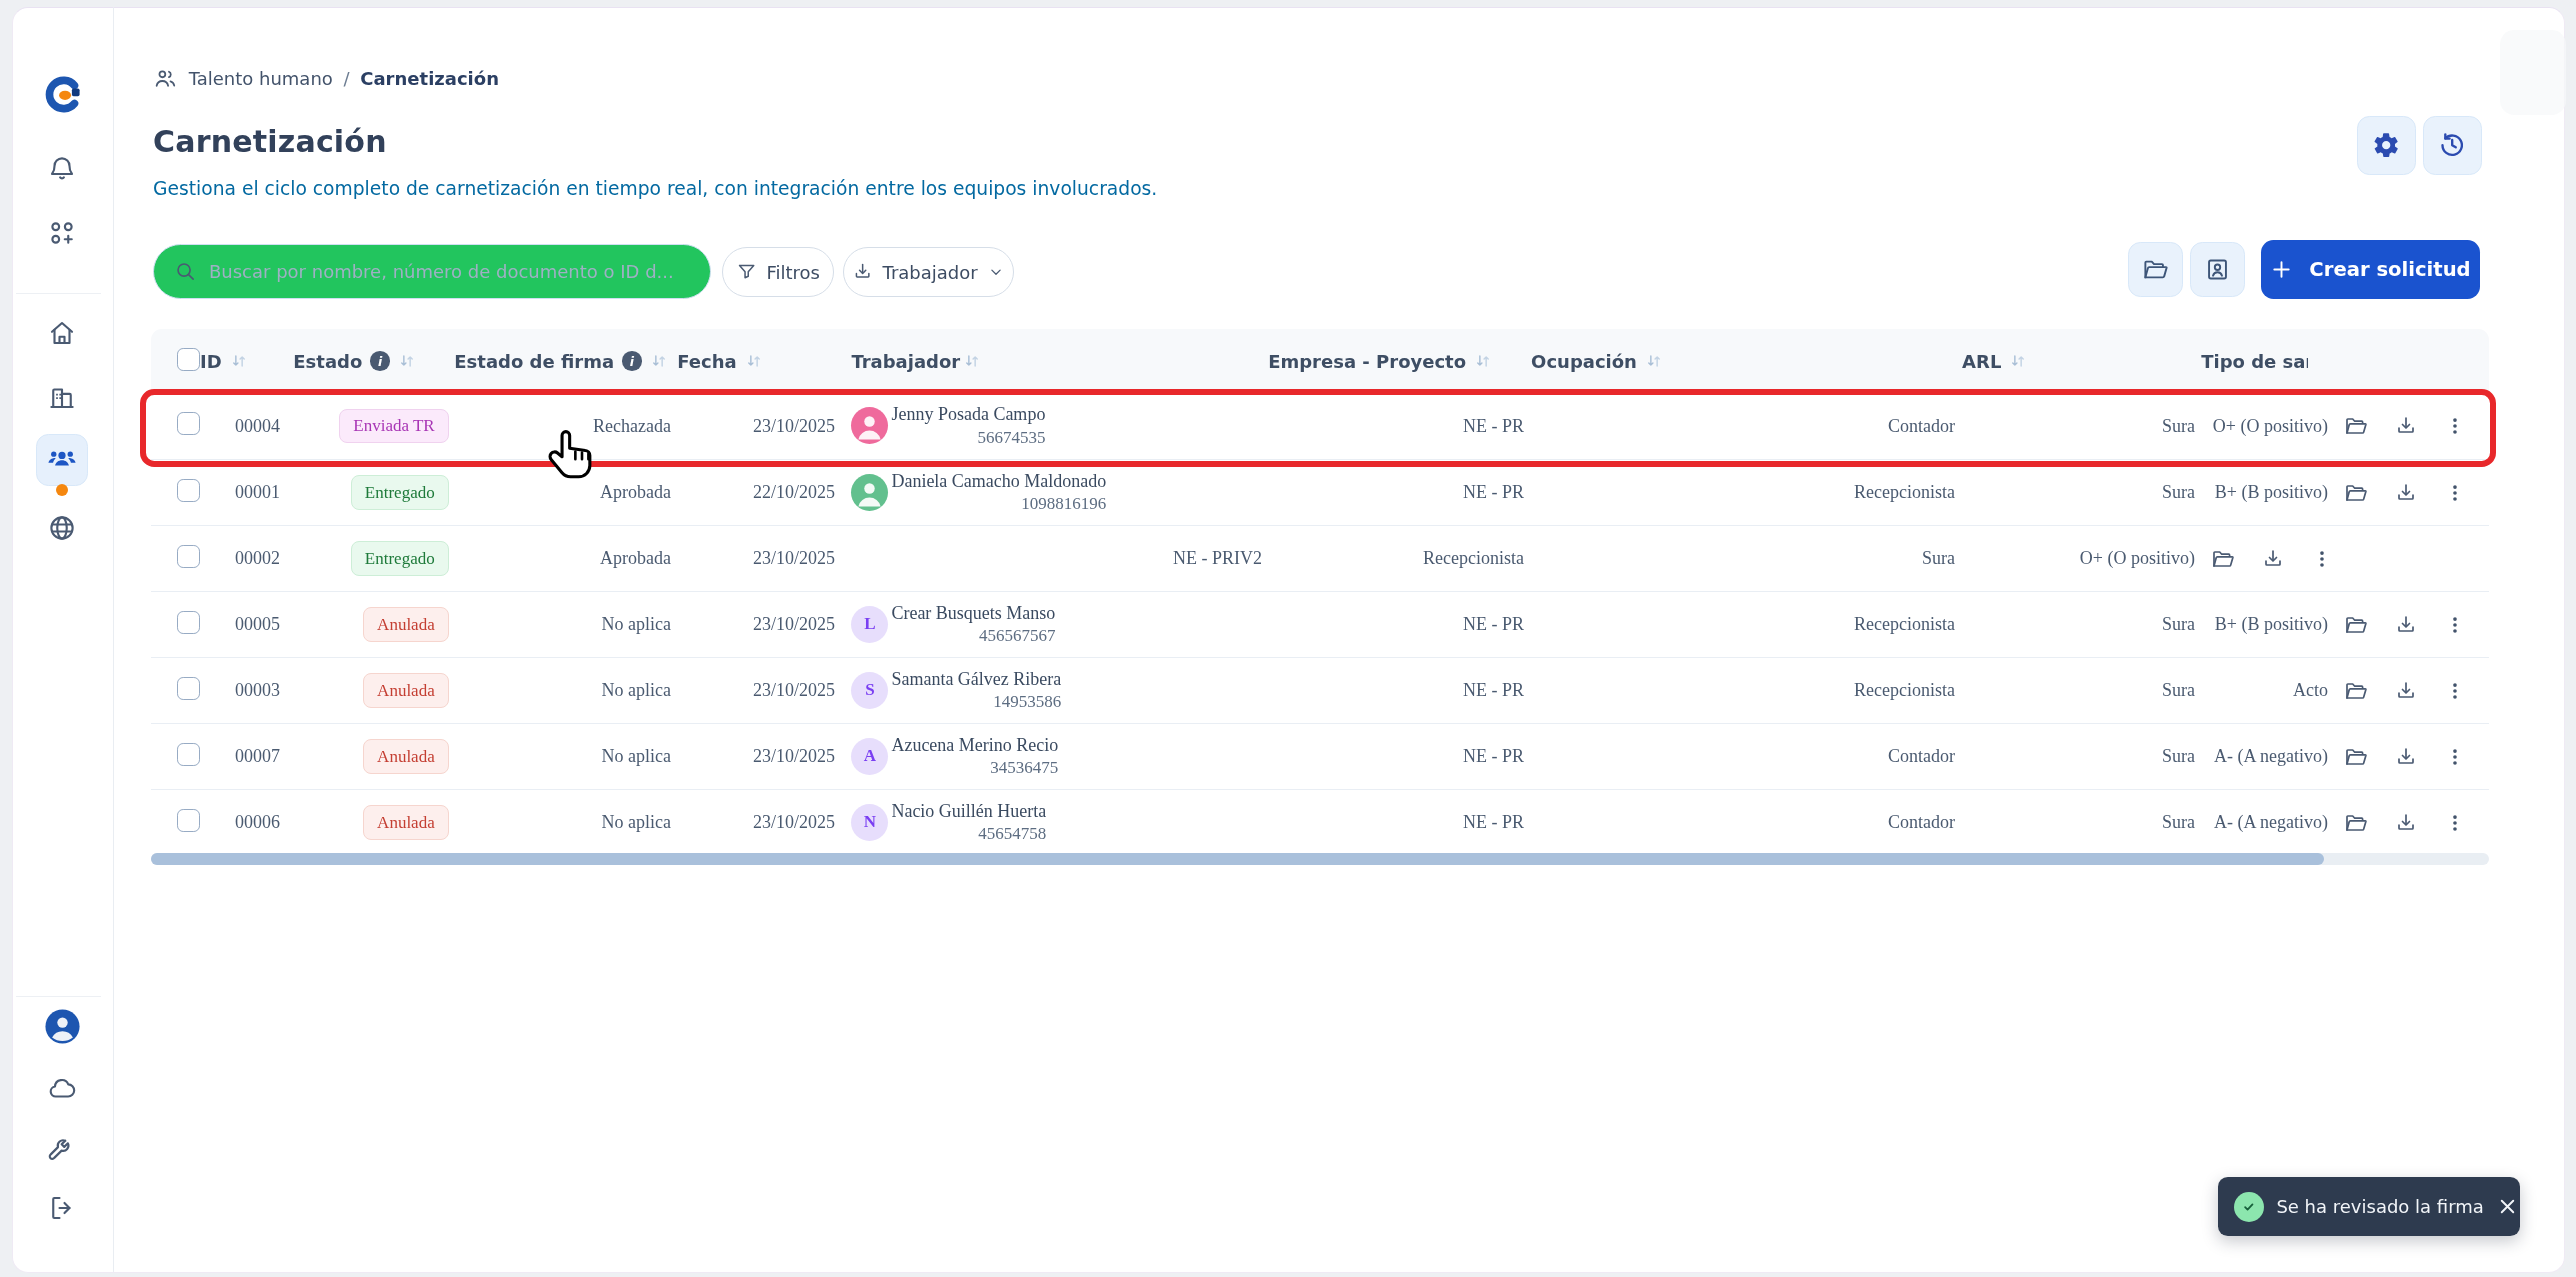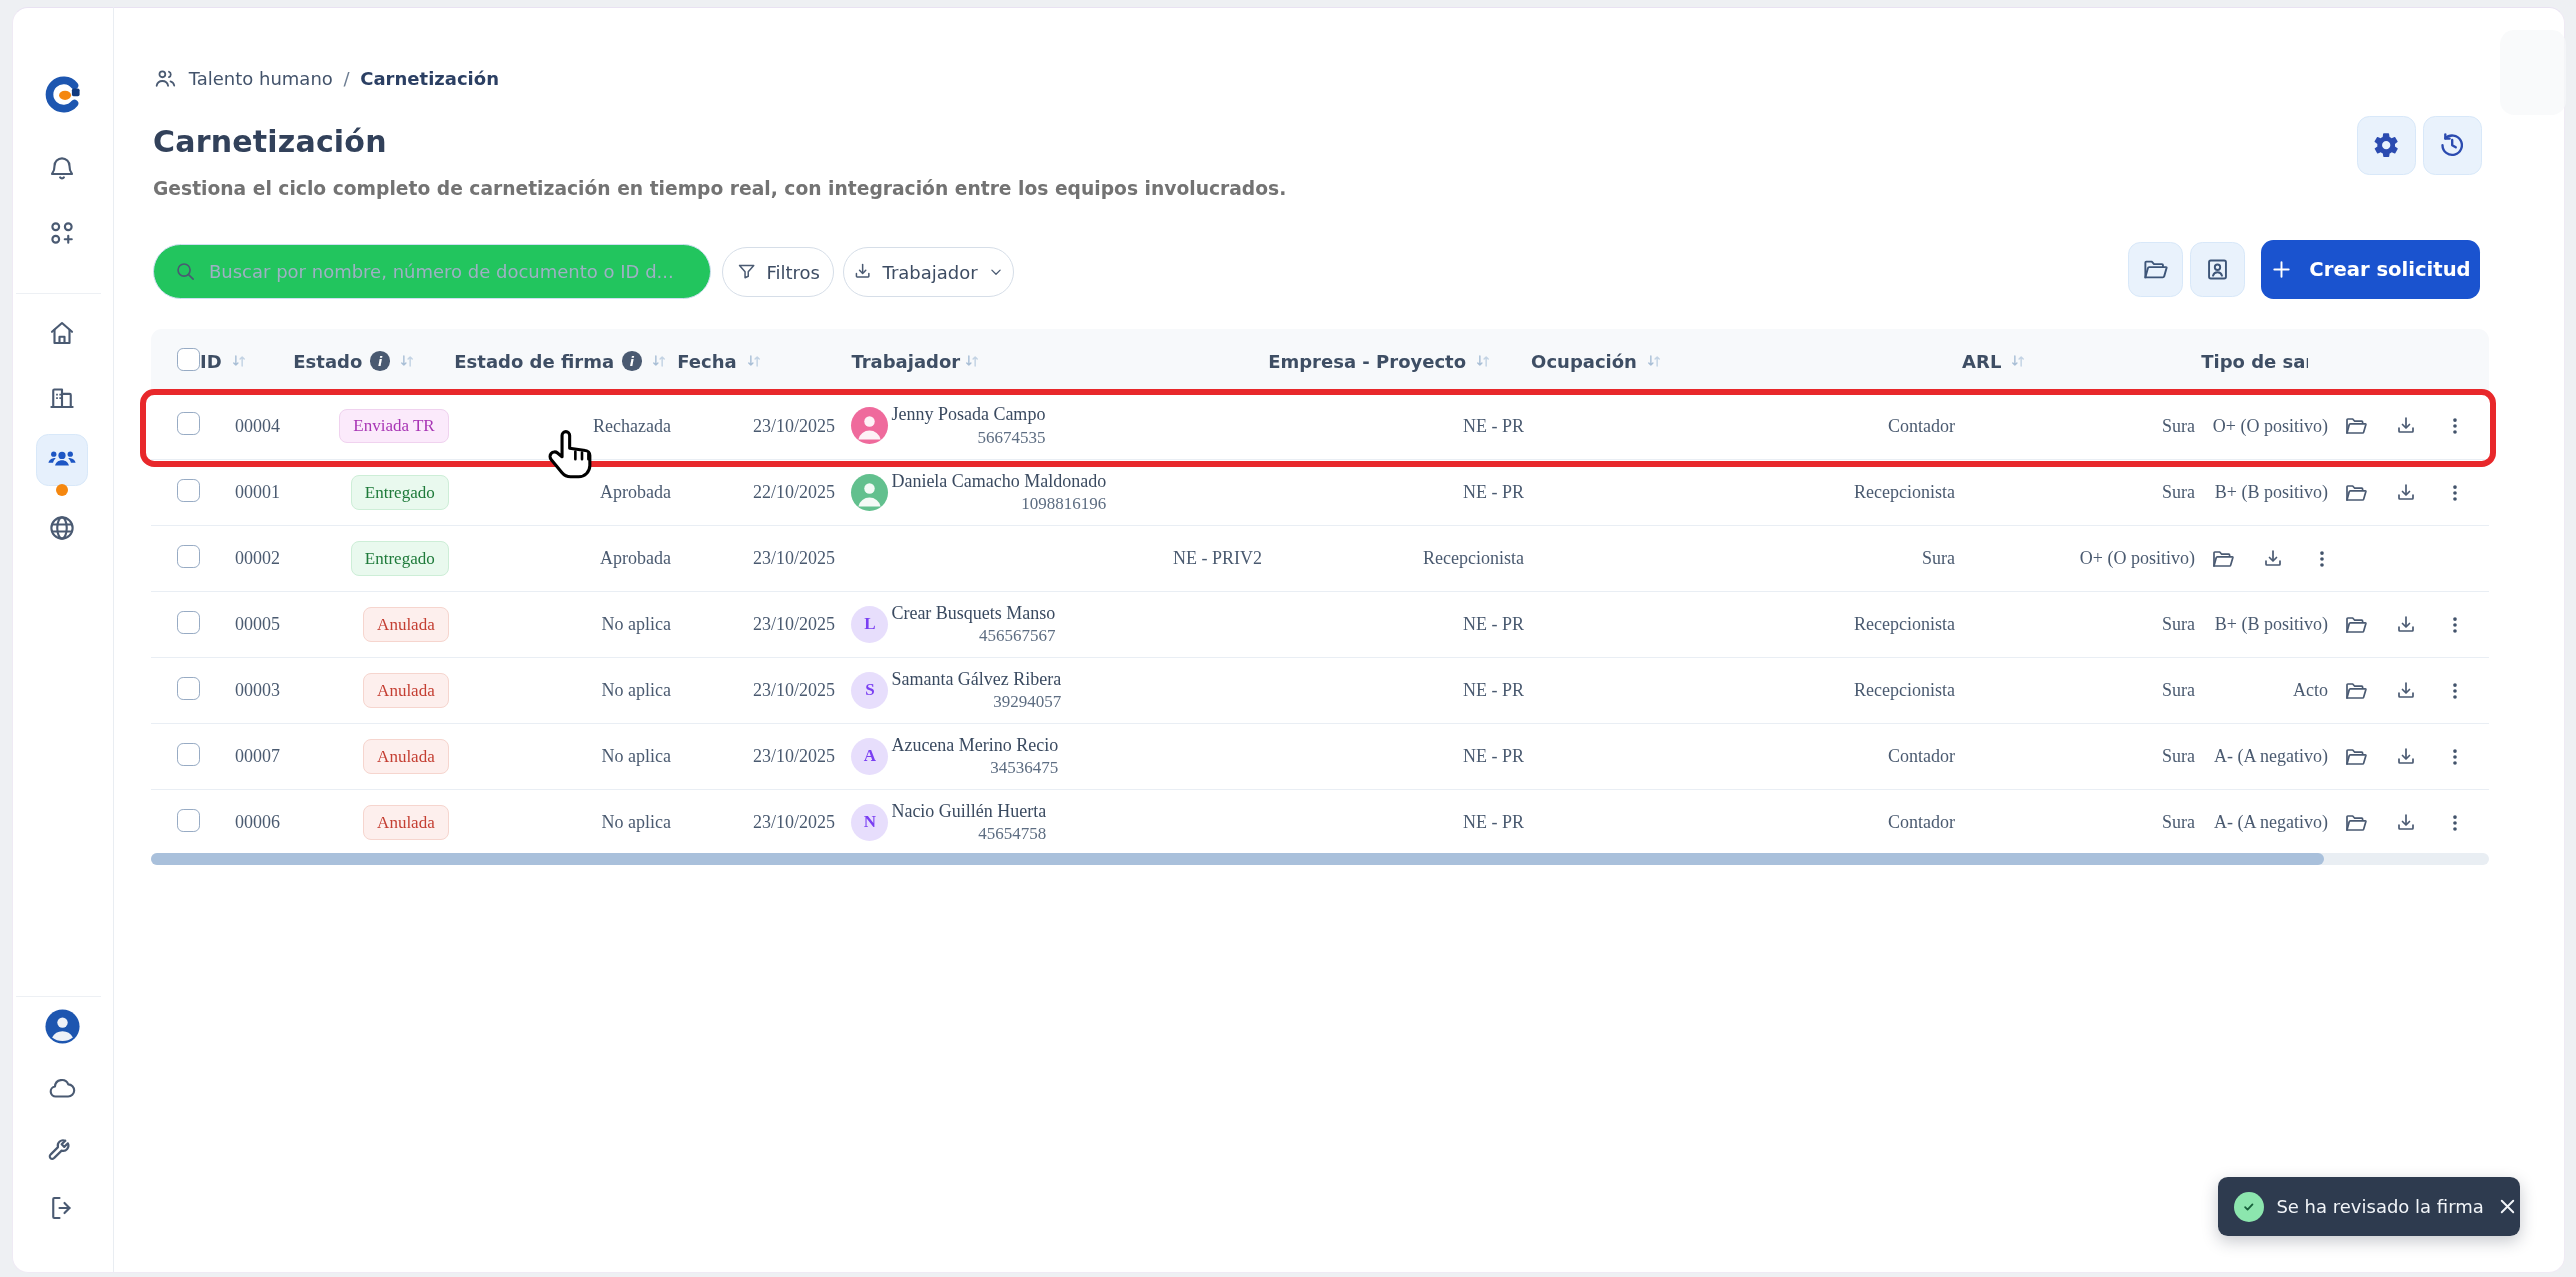--- a/index.html
+++ b/index.html
@@ -16,21 +16,21 @@
                    background:#e6f0fc; border:0.9px solid #d8e8f9; border-radius:12.4px;
                    display:flex; align-items:center; justify-content:center; }
   .sb-active-dot { position:absolute; left:56px; top:484px; width:12.4px; height:12.4px; border-radius:50%; background:#f5870f; }
   .ic { stroke:#4a5a72; fill:none; stroke-width:1.7; stroke-linecap:round; stroke-linejoin:round; }
   .ic-blue { stroke:#2b4bb0; fill:none; stroke-width:2; stroke-linecap:round; stroke-linejoin:round; }
   
   .breadcrumb { position:absolute; left:153px; top:66px; display:flex; align-items:center; gap:10.7px; font-size:18px; color:#43536b; }
   .breadcrumb .crumb-current { color:#2b3f63; font-weight:600; }
   .breadcrumb .crumb-sep { color:#6d7d92; }
   .page-title { position:absolute; left:153px; top:124px; font-size:30px; font-weight:700; color:#32415a; letter-spacing:0.2px; }
-  .page-subtitle { position:absolute; left:153px; top:178px; font-size:18.7px; color:#737373;font-weight:bold; }
+  .page-subtitle { position:absolute; left:153px; top:178px; font-size:18.7px; color:#0369a1; }
   
   .search-box { position:absolute; left:153px; top:244px; width:558px; height:55px;
                 border:0.9px solid #cfdff1; border-radius:27.6px; background:#22c55e;
                 display:flex; align-items:center; gap:12.4px; padding:0 19.6px; }
   .search-box input { border:none; outline:none; flex:1; font-size:18px; color:#42526b;
                       font-family:"DejaVu Sans", sans-serif; background:transparent; }
   .search-box input::placeholder { color:#9fb0c4; }
   .pill-btn { position:absolute; height:50px; border:0.9px solid #d6dee8; border-radius:25px; background:#fff;
               display:flex; align-items:center; justify-content:center; gap:9px; font-size:18px; color:#3d4c63; cursor:pointer; }
   .btn-filters { left:722px; top:247px; width:112px; }
@@ -489,21 +489,21 @@
     <div class="cell c-estado"><span class="badge badge--anulada">Anulada</span></div>
     <div class="cell c-firma">No aplica</div>
     <div class="cell c-fecha">23/10/2025</div>
     <div class="cell c-trab">
       <span class="avatar avatar--initial">
 
       <span>S</span>
           </span>
       <span class="tstack">
         <span class="tname">Samanta Gálvez Ribera</span>
-        <span class="tdoc">39294057</span>
+        <span class="tdoc">14953586</span>
       </span>
     </div>
     <div class="cell c-emp">NE - PR</div>
     <div class="cell c-ocu">Recepcionista</div>
     <div class="cell c-arl">Sura</div>
     <div class="cell c-san">Acto</div>
     <div class="cell c-act">
       <span class="act-ic">
         <svg width="24" height="24" viewBox="0 0 24 24">
               <path class="ic" d="M3 19V5.8c0-.44.36-.8.8-.8h4.9l2 2.2h7.1c.44 0 .8.36.8.8v1.2"></path>

